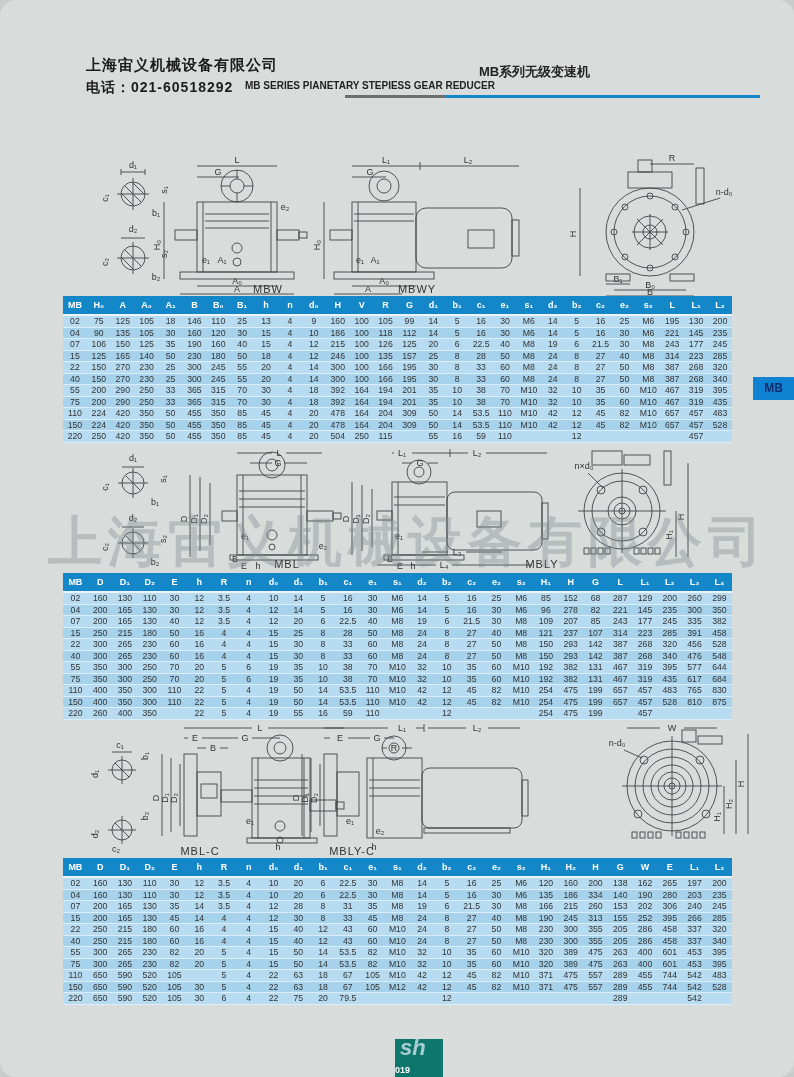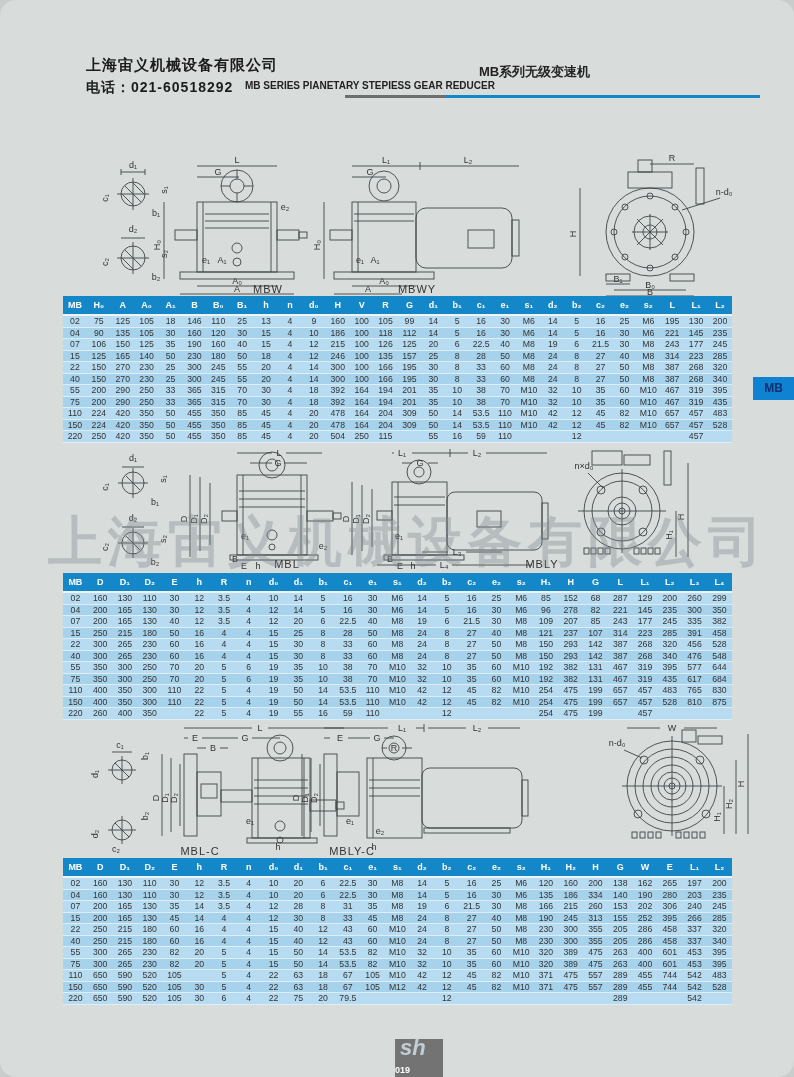--- a/index.html
+++ b/index.html
@@ -25,21 +25,21 @@
   #diag1{top:150px;}
   #diag2{top:447px;}
   #diag3{top:722px;}
   svg.diag text{font-family:"Liberation Sans",sans-serif;font-size:9px;fill:#333;text-anchor:middle;}
   svg.diag text.cap{font-size:11px;letter-spacing:1px;}
   
   .watermark{position:absolute;left:48px;top:506px;width:720px;font-size:54px;font-weight:bold;color:rgba(128,140,142,0.38);letter-spacing:6px;white-space:nowrap;overflow:hidden;pointer-events:none;}
   
   .mb-tab{position:absolute;left:753px;top:377px;width:41px;height:23px;background:#0f83d2;color:#0c2f70;font-size:12px;font-weight:bold;text-align:center;line-height:23px;}
   
-  .footer-box{position:absolute;left:395px;top:1039px;width:48px;height:38px;background:#737373;}
+  .footer-box{position:absolute;left:395px;top:1039px;width:48px;height:38px;background:#0f766e;}
   .footer-box .sh{position:absolute;left:5px;top:-4px;font-size:22px;font-weight:bold;font-style:italic;color:rgba(220,236,246,0.75);}
   .footer-box .pg{position:absolute;left:0;right:0;bottom:2px;text-align:left;font-size:9px;font-weight:bold;color:#fff;}
 </style>
 </head>
 <body>
 
 <div class="page"></div>
 
 <div class="company">上海宙义机械设备有限公司</div>
 <div class="phone">电话：021-60518292</div>

